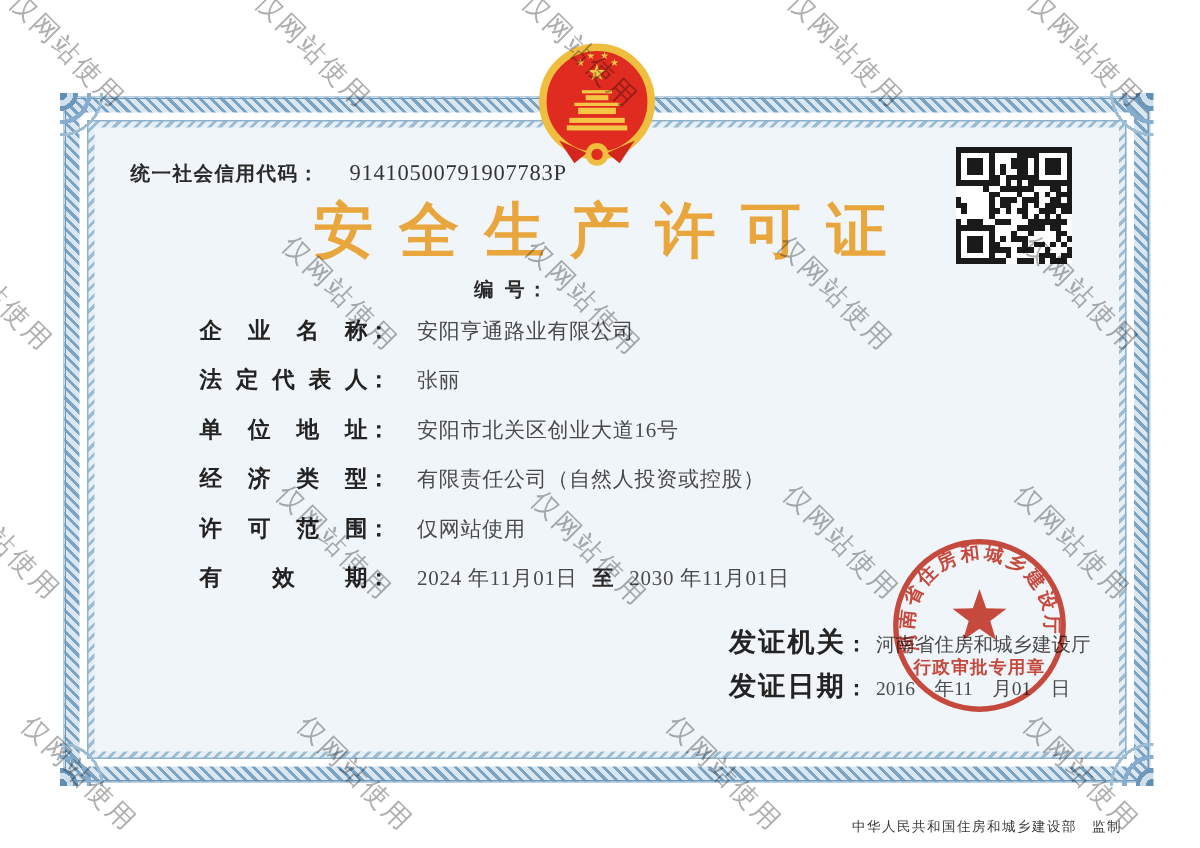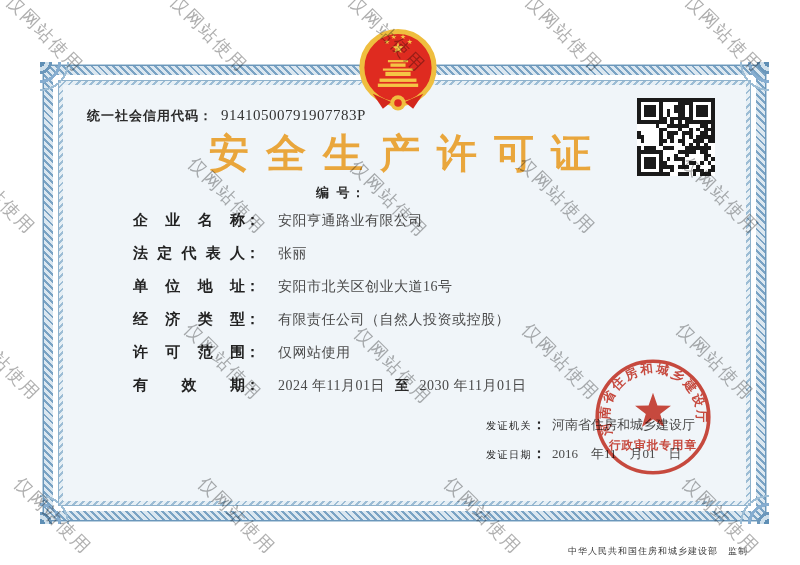--- a/index.html
+++ b/index.html
@@ -26,37 +26,37 @@
     radial-gradient(circle at 0 100%,#5f8fb5 0 5px,#cfe0ec 5px 9px,#6b97bb 9px 12px,transparent 12px 18px,#86add0 18px 21px,transparent 21px 27px,#9dbdd5 27px 29px,transparent 29px);}
   .corner.br{right:-3px; bottom:-3px; background:
     radial-gradient(circle at 100% 100%,#5f8fb5 0 5px,#cfe0ec 5px 9px,#6b97bb 9px 12px,transparent 12px 18px,#86add0 18px 21px,transparent 21px 27px,#9dbdd5 27px 29px,transparent 29px);}
   
   .emblem{position:absolute; left:356px; top:28px; width:84px; height:86px; z-index:6;}
   .qr{position:absolute; left:637px; top:98px; width:78px; height:78px; z-index:10;}
   .seal{position:absolute; left:590px; top:354px; width:126px; height:126px; z-index:14; mix-blend-mode:multiply; opacity:.9;}
   
   .credit-row{position:absolute; left:87px; top:107px; z-index:10; display:flex; align-items:baseline; gap:8px;}
   .credit-label{font-size:13px; font-weight:bold; color:#2b2b2b; letter-spacing:1px;}
-  .credit-value{font-size:15px; color:#333; font-family:"Liberation Serif","DejaVu Serif",serif; letter-spacing:.5px;}
+  .credit-value{font-size:15px; color:#333; font-family:"Liberation Serif","DejaVu Serif",serif; letter-spacing:.5px;margin-left:12px;}
   .cert-title{
     position:absolute; left:0; top:126px; width:100%; text-align:center; z-index:10;
     font-size:40px; font-weight:900; color:#e9a63c; letter-spacing:17px; padding-left:17px; box-sizing:border-box;
   }
   .number-row{position:absolute; left:316px; top:184px; z-index:10; display:flex; align-items:baseline; gap:10px;}
   .number-label{font-size:13px; font-weight:bold; color:#2b2b2b; letter-spacing:2px;}
   .number-value{font-size:13px; color:#555; font-family:"Liberation Serif","DejaVu Serif",serif;}
   .fields{position:absolute; left:133px; top:211px; z-index:12;}
   .field-row{display:flex; align-items:baseline; margin-bottom:17px; height:16px;}
   .flabel{display:inline-block; width:112px; font-size:15px; font-weight:bold; color:#232323; text-align:justify; text-align-last:justify;}
   .fcolon{font-size:15px; font-weight:bold; color:#232323; margin-right:18px;}
   .fvalue{font-size:14px; color:#4a4a4a; font-family:"Liberation Serif","DejaVu Serif",serif; letter-spacing:.5px; white-space:nowrap;text-align:right;}
   .zhi{color:#2b2b2b; font-weight:bold; font-family:"Liberation Sans","DejaVu Sans",sans-serif; margin:0 6px;}
   .issuer-block{position:absolute; left:486px; top:416px; z-index:12;}
   .issuer-row{display:flex; align-items:baseline; margin-bottom:11px; height:18px;}
-  .ilabel{font-size:10px; font-weight:normal; color:#232323; letter-spacing:1.5px;}
+  .ilabel{font-size:18px; font-weight:bold; color:#232323; letter-spacing:1.5px;}
   .icolon{font-size:14px; font-weight:bold; color:#232323; margin-right:6px;}
   .ivalue{font-size:13px; color:#4a4a4a; font-family:"Liberation Serif","DejaVu Serif",serif; white-space:nowrap;}
   .footer-print{position:absolute; right:52px; top:545px; z-index:10; font-size:9px; color:#3a3a3a; letter-spacing:1px; font-family:"Liberation Serif","DejaVu Serif",serif;}
   
   .wm{
     position:absolute; z-index:60; transform:rotate(45deg); transform-origin:0 0;
     font-size:18px; letter-spacing:2px; color:#7d7d7d; opacity:.62; font-weight:500;
     mix-blend-mode:multiply; pointer-events:none; white-space:nowrap;
   }
 </style>

